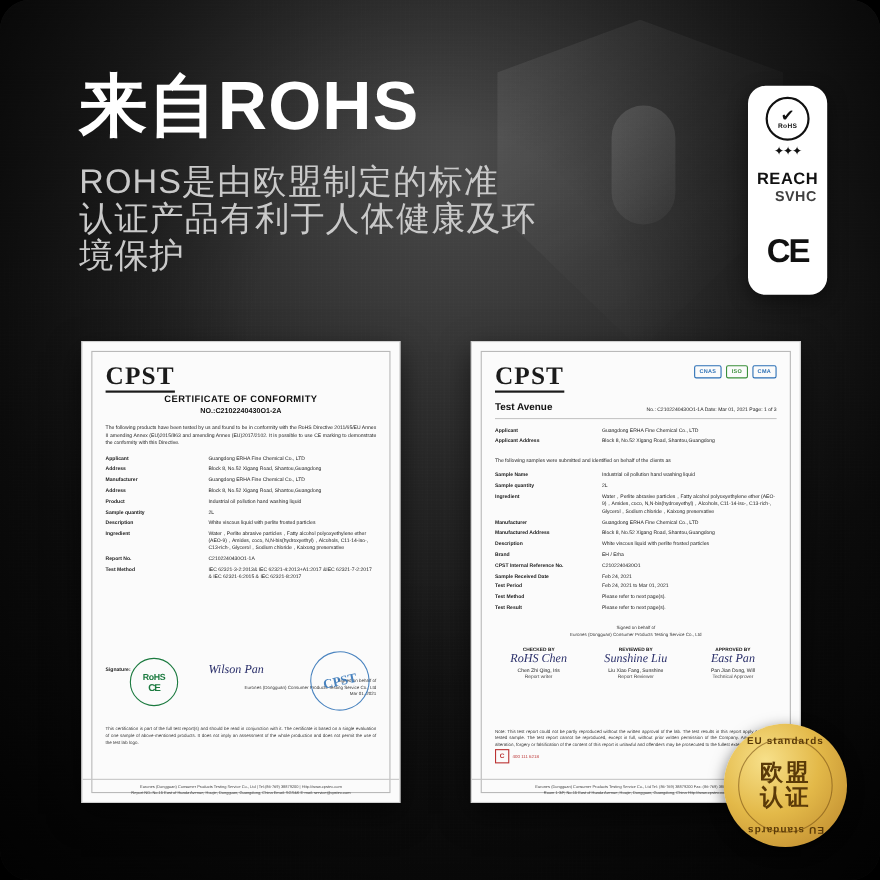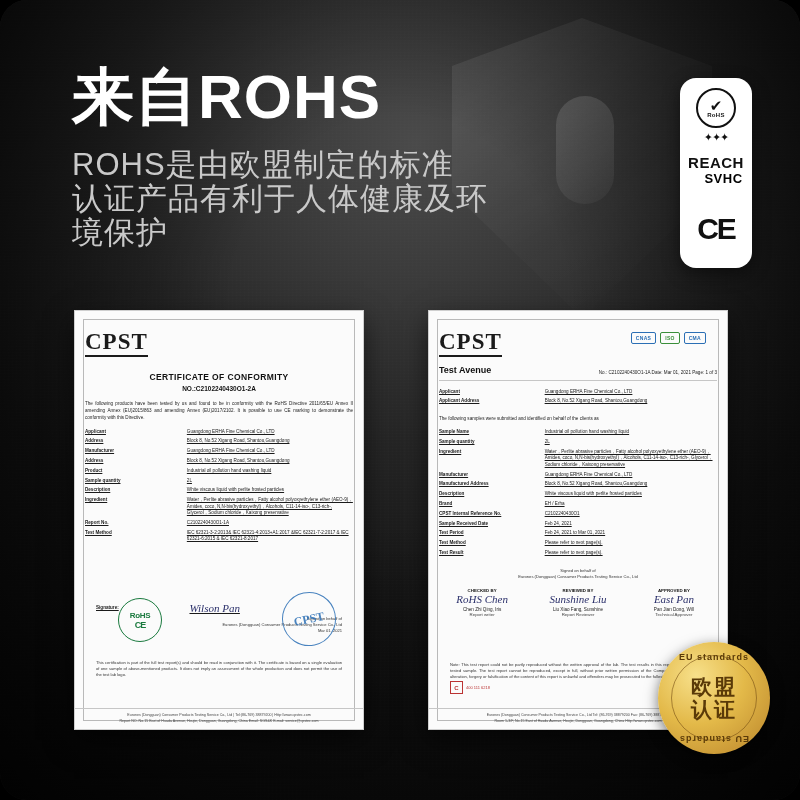--- a/index.html
+++ b/index.html
@@ -108,61 +108,61 @@
     border-radius: 50%;
     border: 2px solid #111;
     display: flex; flex-direction: column;
     align-items: center; justify-content: center;
     margin-bottom: 2px;
   }
   .rohs-check { font-size: 15px; line-height: 13px; color: #111; }
   .rohs-txt { font-size: 6px; font-weight: bold; color: #111; letter-spacing: .3px;}
   .leafrow { font-size: 11px; color: #111; letter-spacing: -1px; margin-top: 1px;}
   .reach { font-size: 15px; font-weight: bold; color: #111; margin-top: 10px; letter-spacing: .5px;}
-  .svhc { font-size: 13px; font-weight: bold; color: #000000; letter-spacing: .5px; margin-left: 15px;}
+  .svhc { font-size: 13px; font-weight: bold; color: #404040; letter-spacing: .5px; margin-left: 15px;}
   .ce {
     font-size: 30px; font-weight: bold; color: #111;
     margin-top: 26px; letter-spacing: -2px;
   }
 
   
   .paper {
     position: absolute;
     background: #fbfbfb;
     box-shadow: 0 10px 26px rgba(0,0,0,.55);
     border: 1px solid #cfcfcf;
     box-sizing: border-box;
     overflow: hidden;
   }
   .paper.left  { left: 74px;  top: 310px; width: 290px; height: 420px; }
   .paper.right { left: 428px; top: 310px; width: 300px; height: 420px; }
   .paper-inner {
     position: absolute;
     inset: 8px;
     border: 1px solid #b9b9b9;
-    padding: 10px 1px;
+    padding: 10px 12px;
     box-sizing: border-box;
   }
   .cpst-logo {
     font-family: "Liberation Serif", serif;
     font-size: 23px;
     font-weight: bold;
     color: #1b1b1b;
     letter-spacing: 1px;
     border-bottom: 2px solid #1b1b1b;
     display: inline-block;
     padding-bottom: 1px;
     line-height: 24px;
   }
   .doc-title {
     text-align: center;
     font-size: 8.5px;
     font-weight: bold;
     color: #111;
-    margin-top: 15px;
+    margin-top: 0;
     letter-spacing: .4px;
   }
   .doc-no {
     text-align: center;
     font-size: 6.5px;
     font-weight: bold;
     color: #111;
     margin-top: 3px;
   }
   .para {
@@ -176,21 +176,20 @@
     width: 100%;
     border-collapse: collapse;
     margin-top: 6px;
   }
   table.kv td {
     font-size: 4.6px;
     line-height: 6.6px;
     color: #1a1a1a;
     padding: 1.6px 0;
     vertical-align: top;
-    text-decoration: underline;
   }
   table.kv td.k { width: 38%; font-weight: bold; }
   table.kv td.v { width: 62%; }
   .rule { height:1px; background:#c6c6c6; margin:5px 0; }
 
   
   .seal-rohs {
     position: absolute; left: 34px; bottom: 78px;
     width: 42px; height: 42px; border-radius: 50%;
     border: 1.5px solid #1b7a3f;
@@ -253,21 +252,21 @@
     width:11px;height:11px;border:1px solid #b33; color:#b33;
     font-size:6px; display:flex;align-items:center;justify-content:center;
     font-weight:bold;
   }
   .cma-txt { font-size:4px; color:#b33; }
 
   
   .eu-badge {
     position: absolute;
     right: 30px;
-    bottom: 46px;
+    bottom: 30px;
     width: 112px;
     height: 112px;
     border-radius: 50%;
     background: radial-gradient(circle at 34% 30%, #f7e08a 0%, #e3b949 45%, #b9832a 100%);
     box-shadow: 0 4px 14px rgba(0,0,0,.55);
     display: flex;
     align-items: center;
     justify-content: center;
   }
   .eu-inner {

